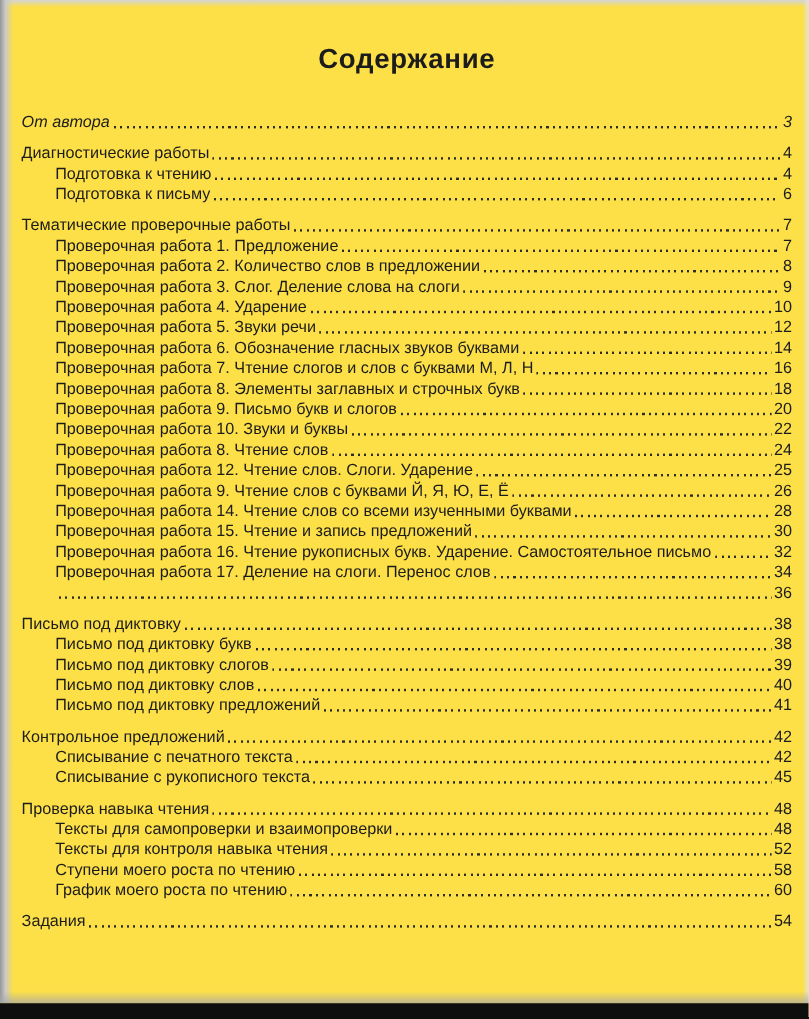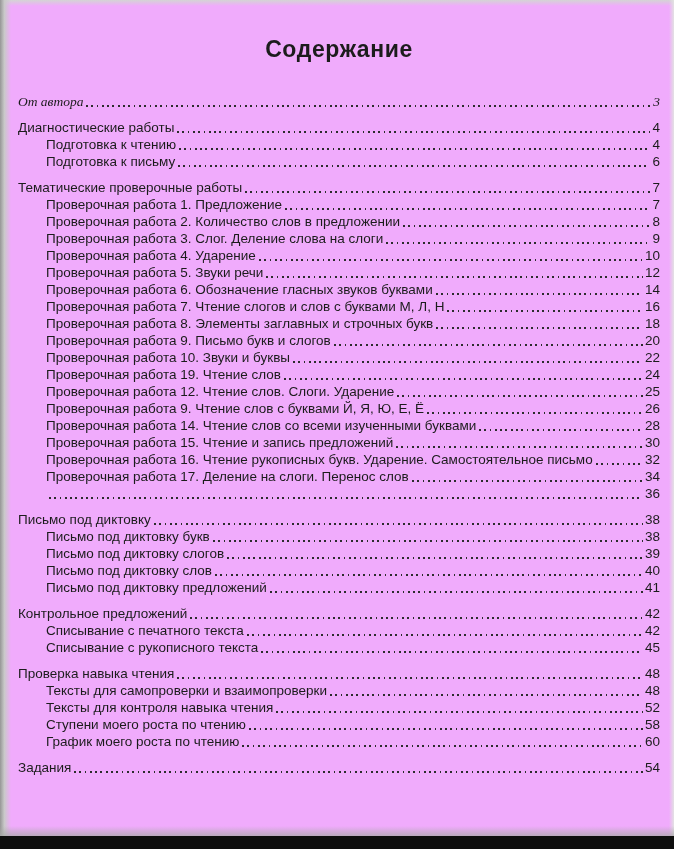--- a/index.html
+++ b/index.html
@@ -4,21 +4,21 @@
 <style>
   html, body {
     margin: 0;
     padding: 0;
     background: #ededed;
   }
   .scan {
     position: relative;
     width: 674px;
     height: 849px;
-    background: #f0abfc;
+    background: #fde047;
     overflow: hidden;
     font-family: "Liberation Sans", sans-serif;
     color: #1c1c1c;
   }
   
   .edge-left {
     position: absolute; left: 0; top: 0; bottom: 13px; width: 11px;
     background: linear-gradient(90deg, #969696 0%, #c9c9c9 40%, rgba(255,255,255,0) 100%);
   }
   .edge-top {
@@ -51,21 +51,21 @@
   }
   .toc-list { display: block; }
   .row {
     display: flex;
     align-items: flex-end;
     font-size: 13.5px;
     line-height: 17px;
   }
   .row.sub { padding-left: 28px; }
   .row.bold { font-weight: normal; }
-  .row.italic { font-style: italic; font-family: Liberation Serif, serif; }
+  .row.italic { font-style: italic; }
   .row.gap { margin-top: 9px; }
   .label { flex: 0 1 auto; }
   .dots {
     flex: 1 1 12px;
     min-width: 12px;
     height: 2px;
     margin: 0 2px 3px 3px;
     background: repeating-linear-gradient(90deg, #2c2c2c 0 1.7px, transparent 1.7px 5.3px);
   }
   .pagenum { flex: 0 0 auto; }
@@ -152,21 +152,21 @@
           <span class="label">Проверочная работа 9. Письмо букв и слогов</span>
           <span class="dots"></span>
           <span class="pagenum">20</span>
         </div>
         <div class="row sub">
           <span class="label">Проверочная работа 10. Звуки и буквы</span>
           <span class="dots"></span>
           <span class="pagenum">22</span>
         </div>
         <div class="row sub">
-          <span class="label">Проверочная работа 19. Чтение слов</span>
+          <span class="label">Проверочная работа 8. Чтение слов</span>
           <span class="dots"></span>
           <span class="pagenum">24</span>
         </div>
         <div class="row sub">
           <span class="label">Проверочная работа 12. Чтение слов. Слоги. Ударение</span>
           <span class="dots"></span>
           <span class="pagenum">25</span>
         </div>
         <div class="row sub">
           <span class="label">Проверочная работа 9. Чтение слов с буквами Й, Я, Ю, Е, Ё</span>

